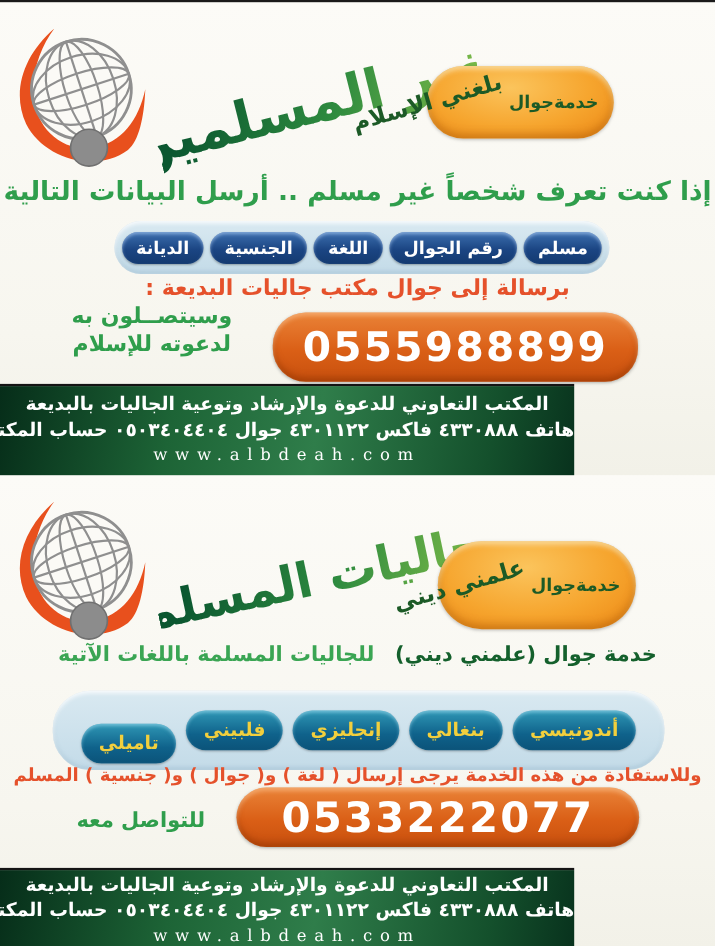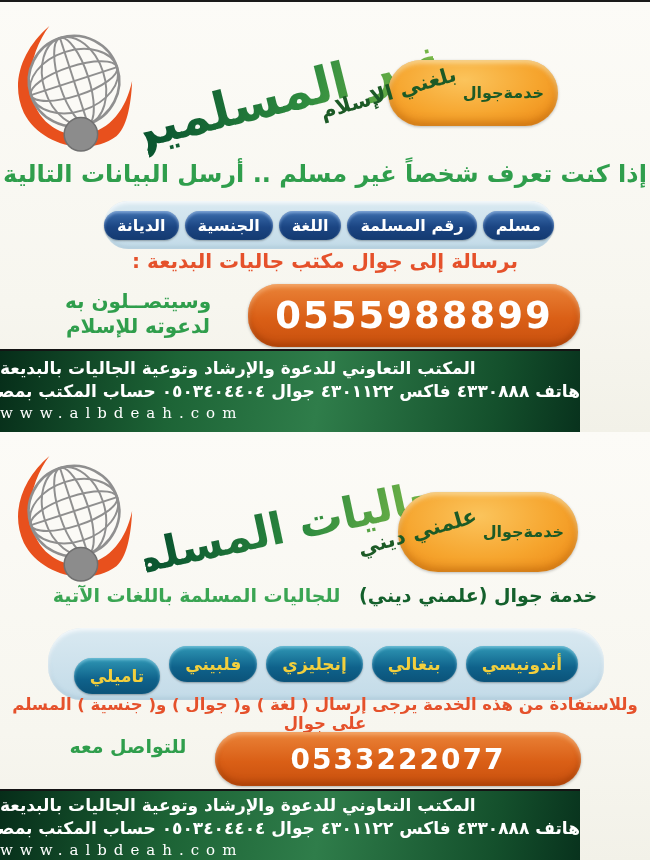--- a/index.html
+++ b/index.html
@@ -83,30 +83,30 @@
   .redline.r2{top:263px;font-size:16.5px;}
 
   
   .phonepill{
     position:absolute;border-radius:30px;display:flex;align-items:center;justify-content:center;
     background:linear-gradient(180deg,#ea8338 0%,#da5f16 55%,#c8500e 100%);
     box-shadow:inset 0 3px 4px rgba(255,200,150,.55), inset 0 -4px 6px rgba(140,50,0,.5), 0 1px 3px rgba(0,0,0,.3);
     color:#ffffff;font-weight:800;letter-spacing:2px;
   }
   .phonepill.p1{left:248px;top:282px;width:332px;height:63px;font-size:37px;}
-  .phonepill.p2{left:215px;top:300px;width:366px;height:54px;font-size:28px;}
+  .phonepill.p2{left:215px;top:284px;width:366px;height:54px;font-size:38px;}
   .phonenote{
     position:absolute;direction:rtl;font-weight:bold;color:#2f9e4c;text-align:center;line-height:1.25;
   }
-  .phonenote.n1{left:38px;top:287px;width:200px;font-size:20px;}
+  .phonenote.n1{left:38px;top:273px;width:200px;font-size:20px;}
   .phonenote.n2{left:48px;top:303px;width:160px;font-size:19px;}
 
   
   .footer{
-    position:absolute;left:0;width:580px;text-align:left;color:#ffffff;direction:rtl;
+    position:absolute;left:0;width:522px;text-align:center;color:#ffffff;direction:rtl;
     background:linear-gradient(100deg,#062d19 0%,#1d6436 30%,#2f7d4a 55%,#14502c 85%,#083category21 100%);
     background:linear-gradient(100deg,#062d19 0%,#1d6436 30%,#2f7d4a 55%,#14502c 85%,#08321d 100%);
     border-top:2px solid #141414;
   }
   .footer.f1{top:347px;height:83px;border-bottom:3px solid #101010;}
   .footer.f2{top:357px;height:73px;}
   .footer .org{font-size:17px;font-weight:bold;padding-top:7px;}
   .f2 .org{padding-top:4px;}
   .footer .contact{font-size:17px;font-weight:bold;margin-top:3px;white-space:nowrap;margin-left:19px;}
   .footer .web{
@@ -139,21 +139,21 @@
       <span>خدمة</span>
       <span>جوال</span>
     </span>
     <span class="script">بلغني الإسلام</span>
   </div>
 
   <div class="headline h1">إذا كنت تعرف شخصاً غير مسلم .. أرسل البيانات التالية</div>
 
   <div class="band band1">
     <span class="pill">مسلم</span>
-    <span class="pill">رقم المسلمة</span>
+    <span class="pill">رقم الجوال</span>
     <span class="pill">اللغة</span>
     <span class="pill">الجنسية</span>
     <span class="pill">الديانة</span>
   </div>
 
   <div class="redline r1">برسالة إلى جوال مكتب جاليات البديعة :</div>
 
   <div class="phonenote n1">
     <div>وسيتصــلون به</div>
     <div>لدعوته للإسلام</div>

